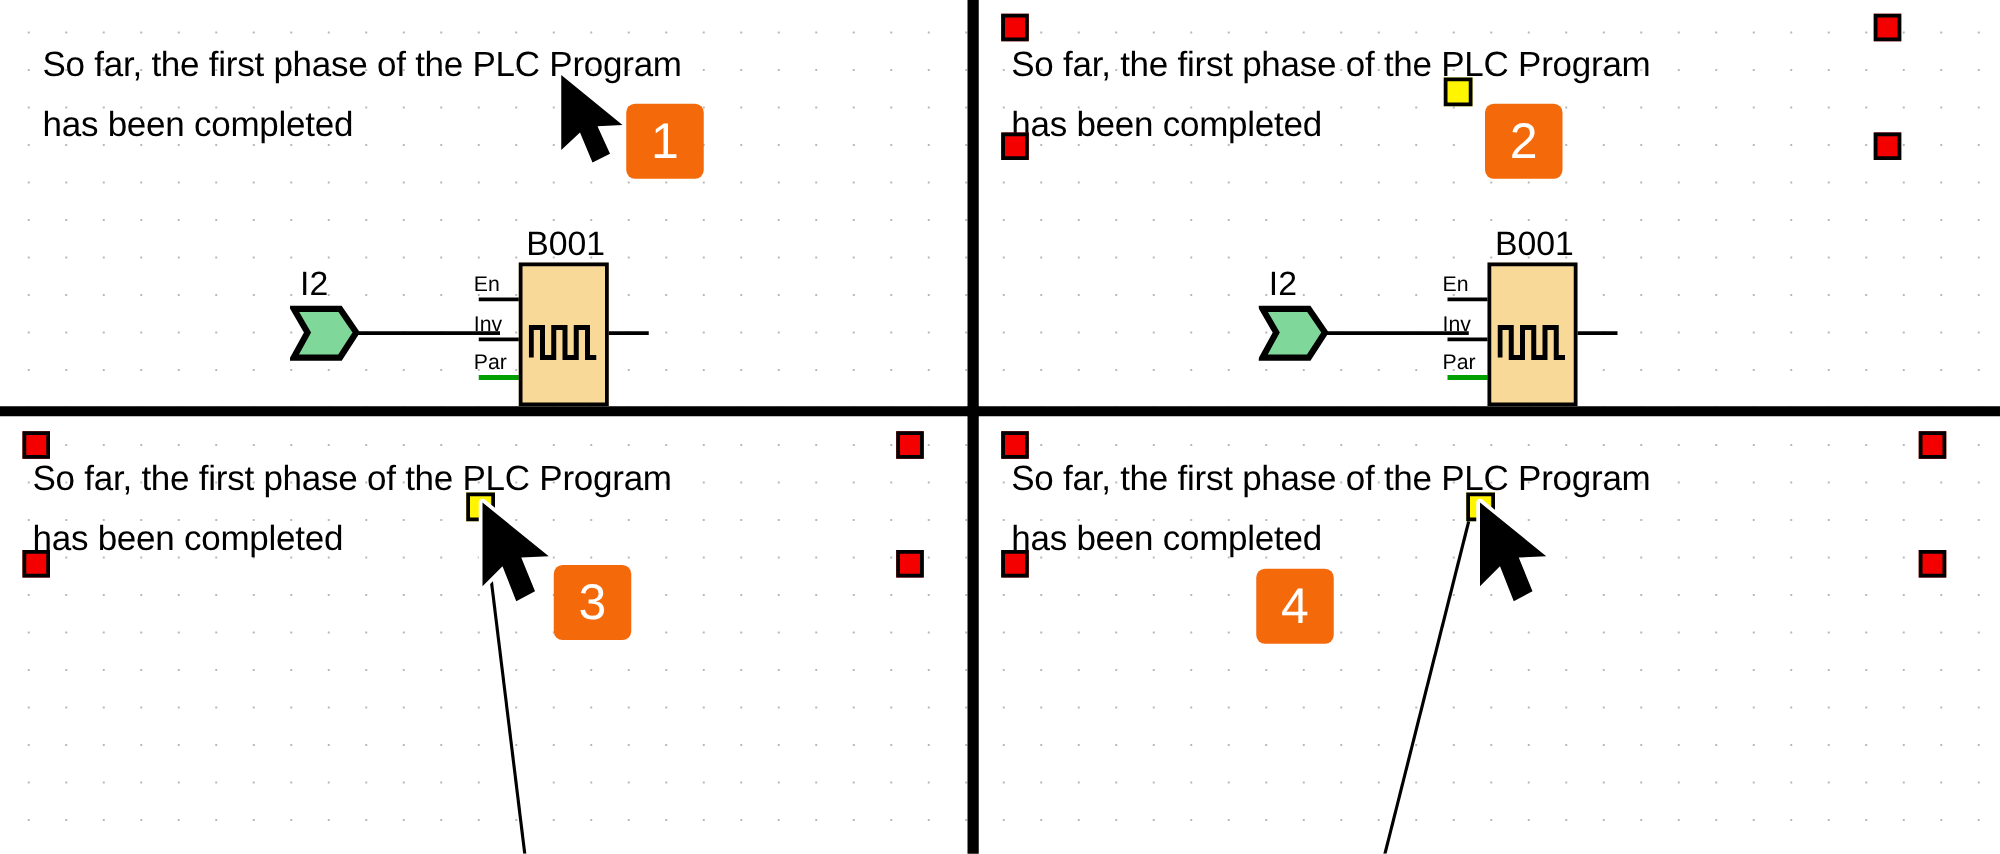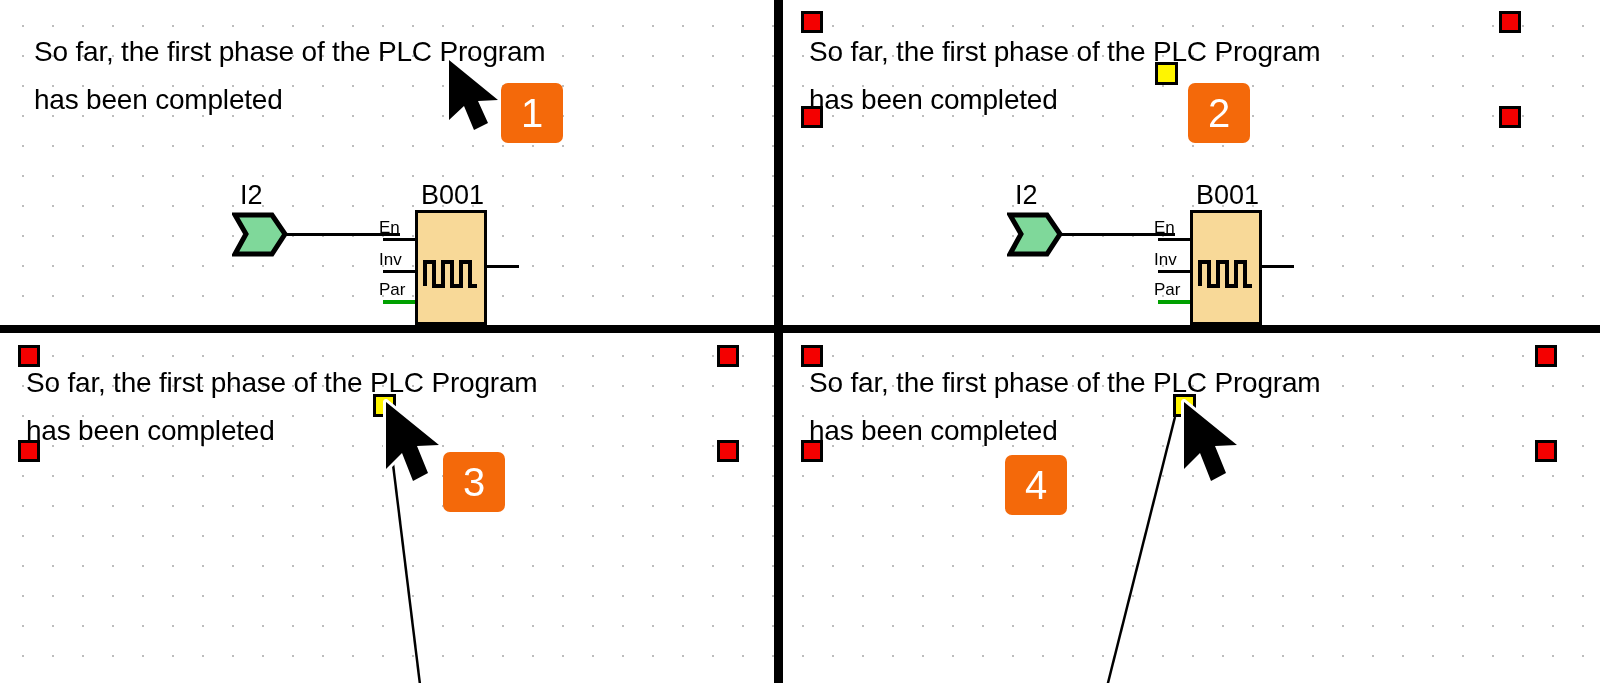--- a/index.html
+++ b/index.html
@@ -106,21 +106,21 @@
   .fb .pinwire.green{background:#00A000;height:4px;}
   .fb .outwire{
     position:absolute;
     left:102px;top:55px;
     width:32px;height:3px;background:#000;
   }
   
   .fb .wave{position:absolute;left:38px;top:40px;}
 
   
-  .inp{position:absolute;z-index:10;}
+  .inp{position:absolute;z-index:10;margin-top:32px;}
   .inp .lbl{
     position:absolute;
     left:8px;top:-32px;
     font-size:27px;color:#000;
   }
   .inp .wire{
     position:absolute;
     left:52px;top:21px;
     width:116px;height:3px;background:#000;
   }

